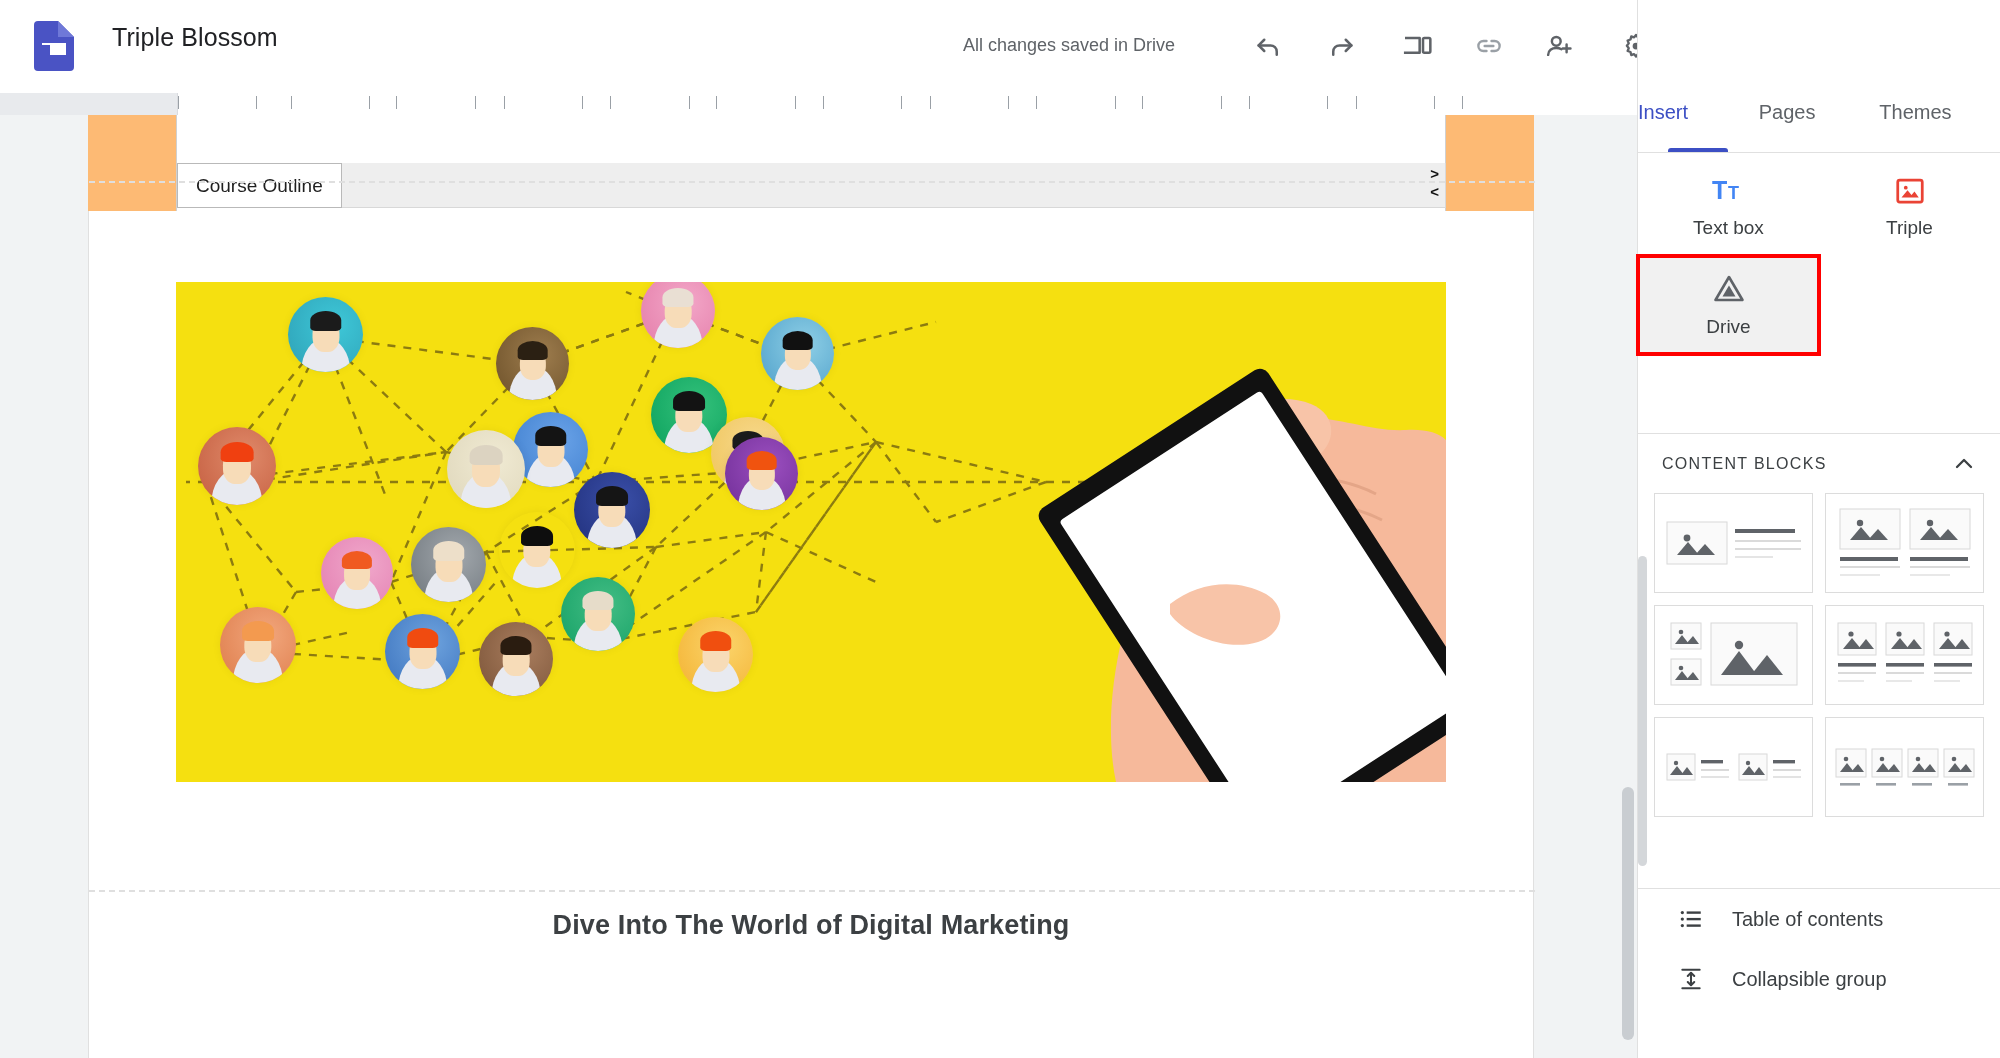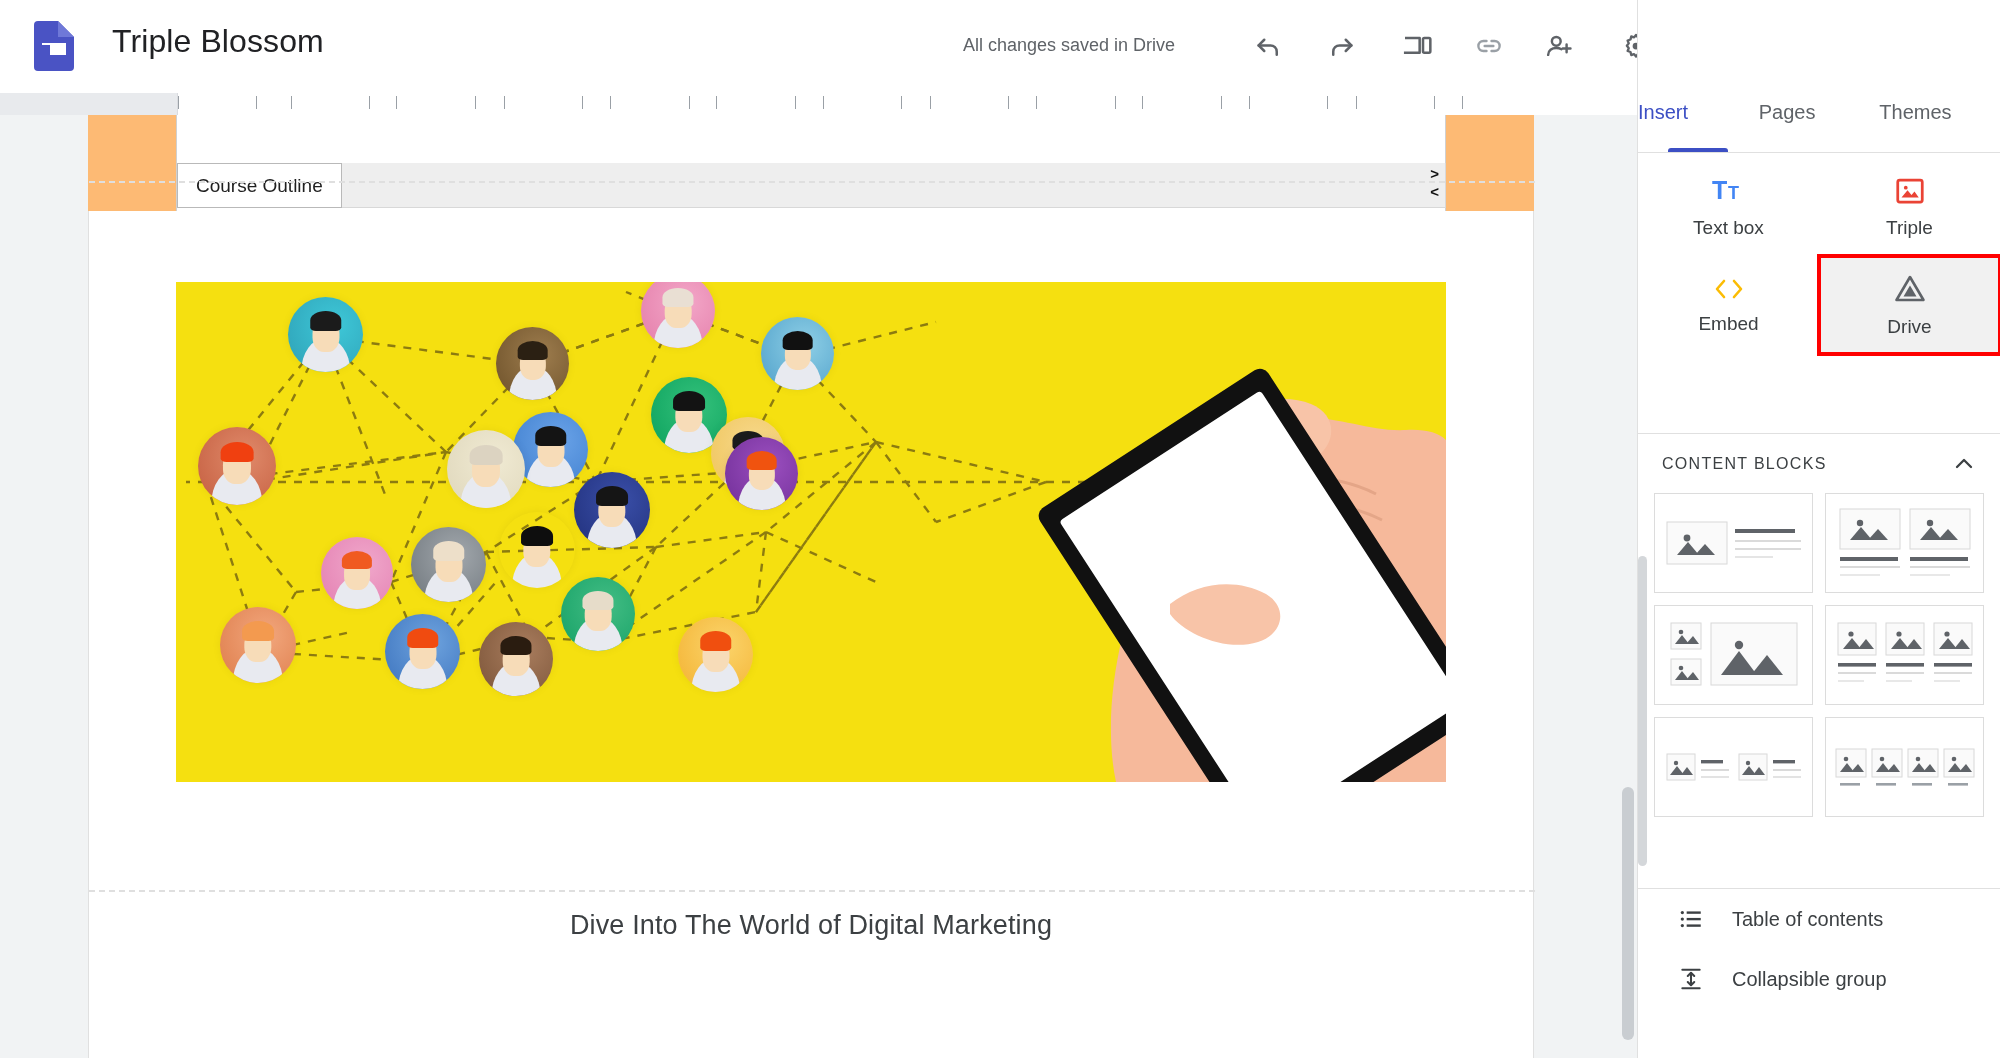--- a/index.html
+++ b/index.html
@@ -17,21 +17,21 @@
     background: #ffffff;
     display: flex; align-items: center;
   }
   .sites-logo {
     position: absolute; left: 28px; top: 20px;
     width: 52px; height: 52px;
     display: flex; align-items: center; justify-content: center;
   }
   .doc-title {
     position: absolute; left: 112px; top: 23px;
-    font-size: 32px; color: #202124; font-weight: 400;
+    font-size: 25px; color: #202124; font-weight: 400;
     letter-spacing: 0.1px; white-space: nowrap;
   }
   .save-status {
     position: absolute; left: 963px; top: 35px;
     font-size: 18px; color: #5f6368; white-space: nowrap;
   }
   .tb-icon {
     position: absolute; top: 18px; width: 56px; height: 56px;
     border-radius: 50%;
     display: flex; align-items: center; justify-content: center;
@@ -160,21 +160,21 @@
     border-radius: 50% 50% 18% 18%;
   }
 
   .tablet-hand { position: absolute; right: -10px; bottom: 0; width: 520px; height: 500px; }
 
   .caption {
     position: absolute; left: 176px; top: 795px;
     width: 1270px;
     text-align: center;
     font-size: 27px; color: #3c4043;
-    font-weight: 400; letter-spacing: .15px;
+    font-weight: 700; letter-spacing: .15px;
   }
 
   
   .canvas-scroll-track {
     position: absolute; left: 1619px; top: 115px;
     width: 18px; height: 943px; background: #f1f3f4;
   }
   .canvas-scroll-thumb {
     position: absolute; left: 1622px; top: 787px;
     width: 12px; height: 253px;
@@ -602,29 +602,20 @@
       <span>
         <svg width="30" height="30" viewBox="0 0 24 24">
           <rect x="2.2" y="3.2" width="19.6" height="17.6" rx="1.6" fill="none" stroke="#ea4335" stroke-width="2.2"></rect>
           <circle cx="8.6" cy="9.3" r="1.5" fill="#ea4335"></circle>
           <path d="M5.2 17.2 L10 11.4 L13.2 15.2 L15.6 12.4 L19 17.2 Z" fill="#ea4335"></path>
         </svg>
       </span>
       <span class="il">Triple</span>
     </div>
 
-    <div class="insert-item">
-      <span>
-        <svg width="34" height="26" viewBox="0 0 34 26" fill="none" stroke="#fbbc04" stroke-width="2.6" stroke-linecap="round" stroke-linejoin="round">
-          <path d="M12 5 L5 13 L12 21"></path>
-          <path d="M22 5 L29 13 L22 21"></path>
-        </svg>
-      </span>
-      <span class="il">Embed</span>
-    </div>
 
     <div class="insert-item highlight">
       <span>
         <svg width="34" height="32" viewBox="0 0 34 32">
           <path d="M17 4 L30.5 27 H3.5 Z" fill="none" stroke="#5f6368" stroke-width="2.6" stroke-linejoin="round"></path>
           <path d="M17 12.5 L23.5 23.5 H10.5 Z" fill="#5f6368"></path>
         </svg>
       </span>
       <span class="il">Drive</span>
     </div>

